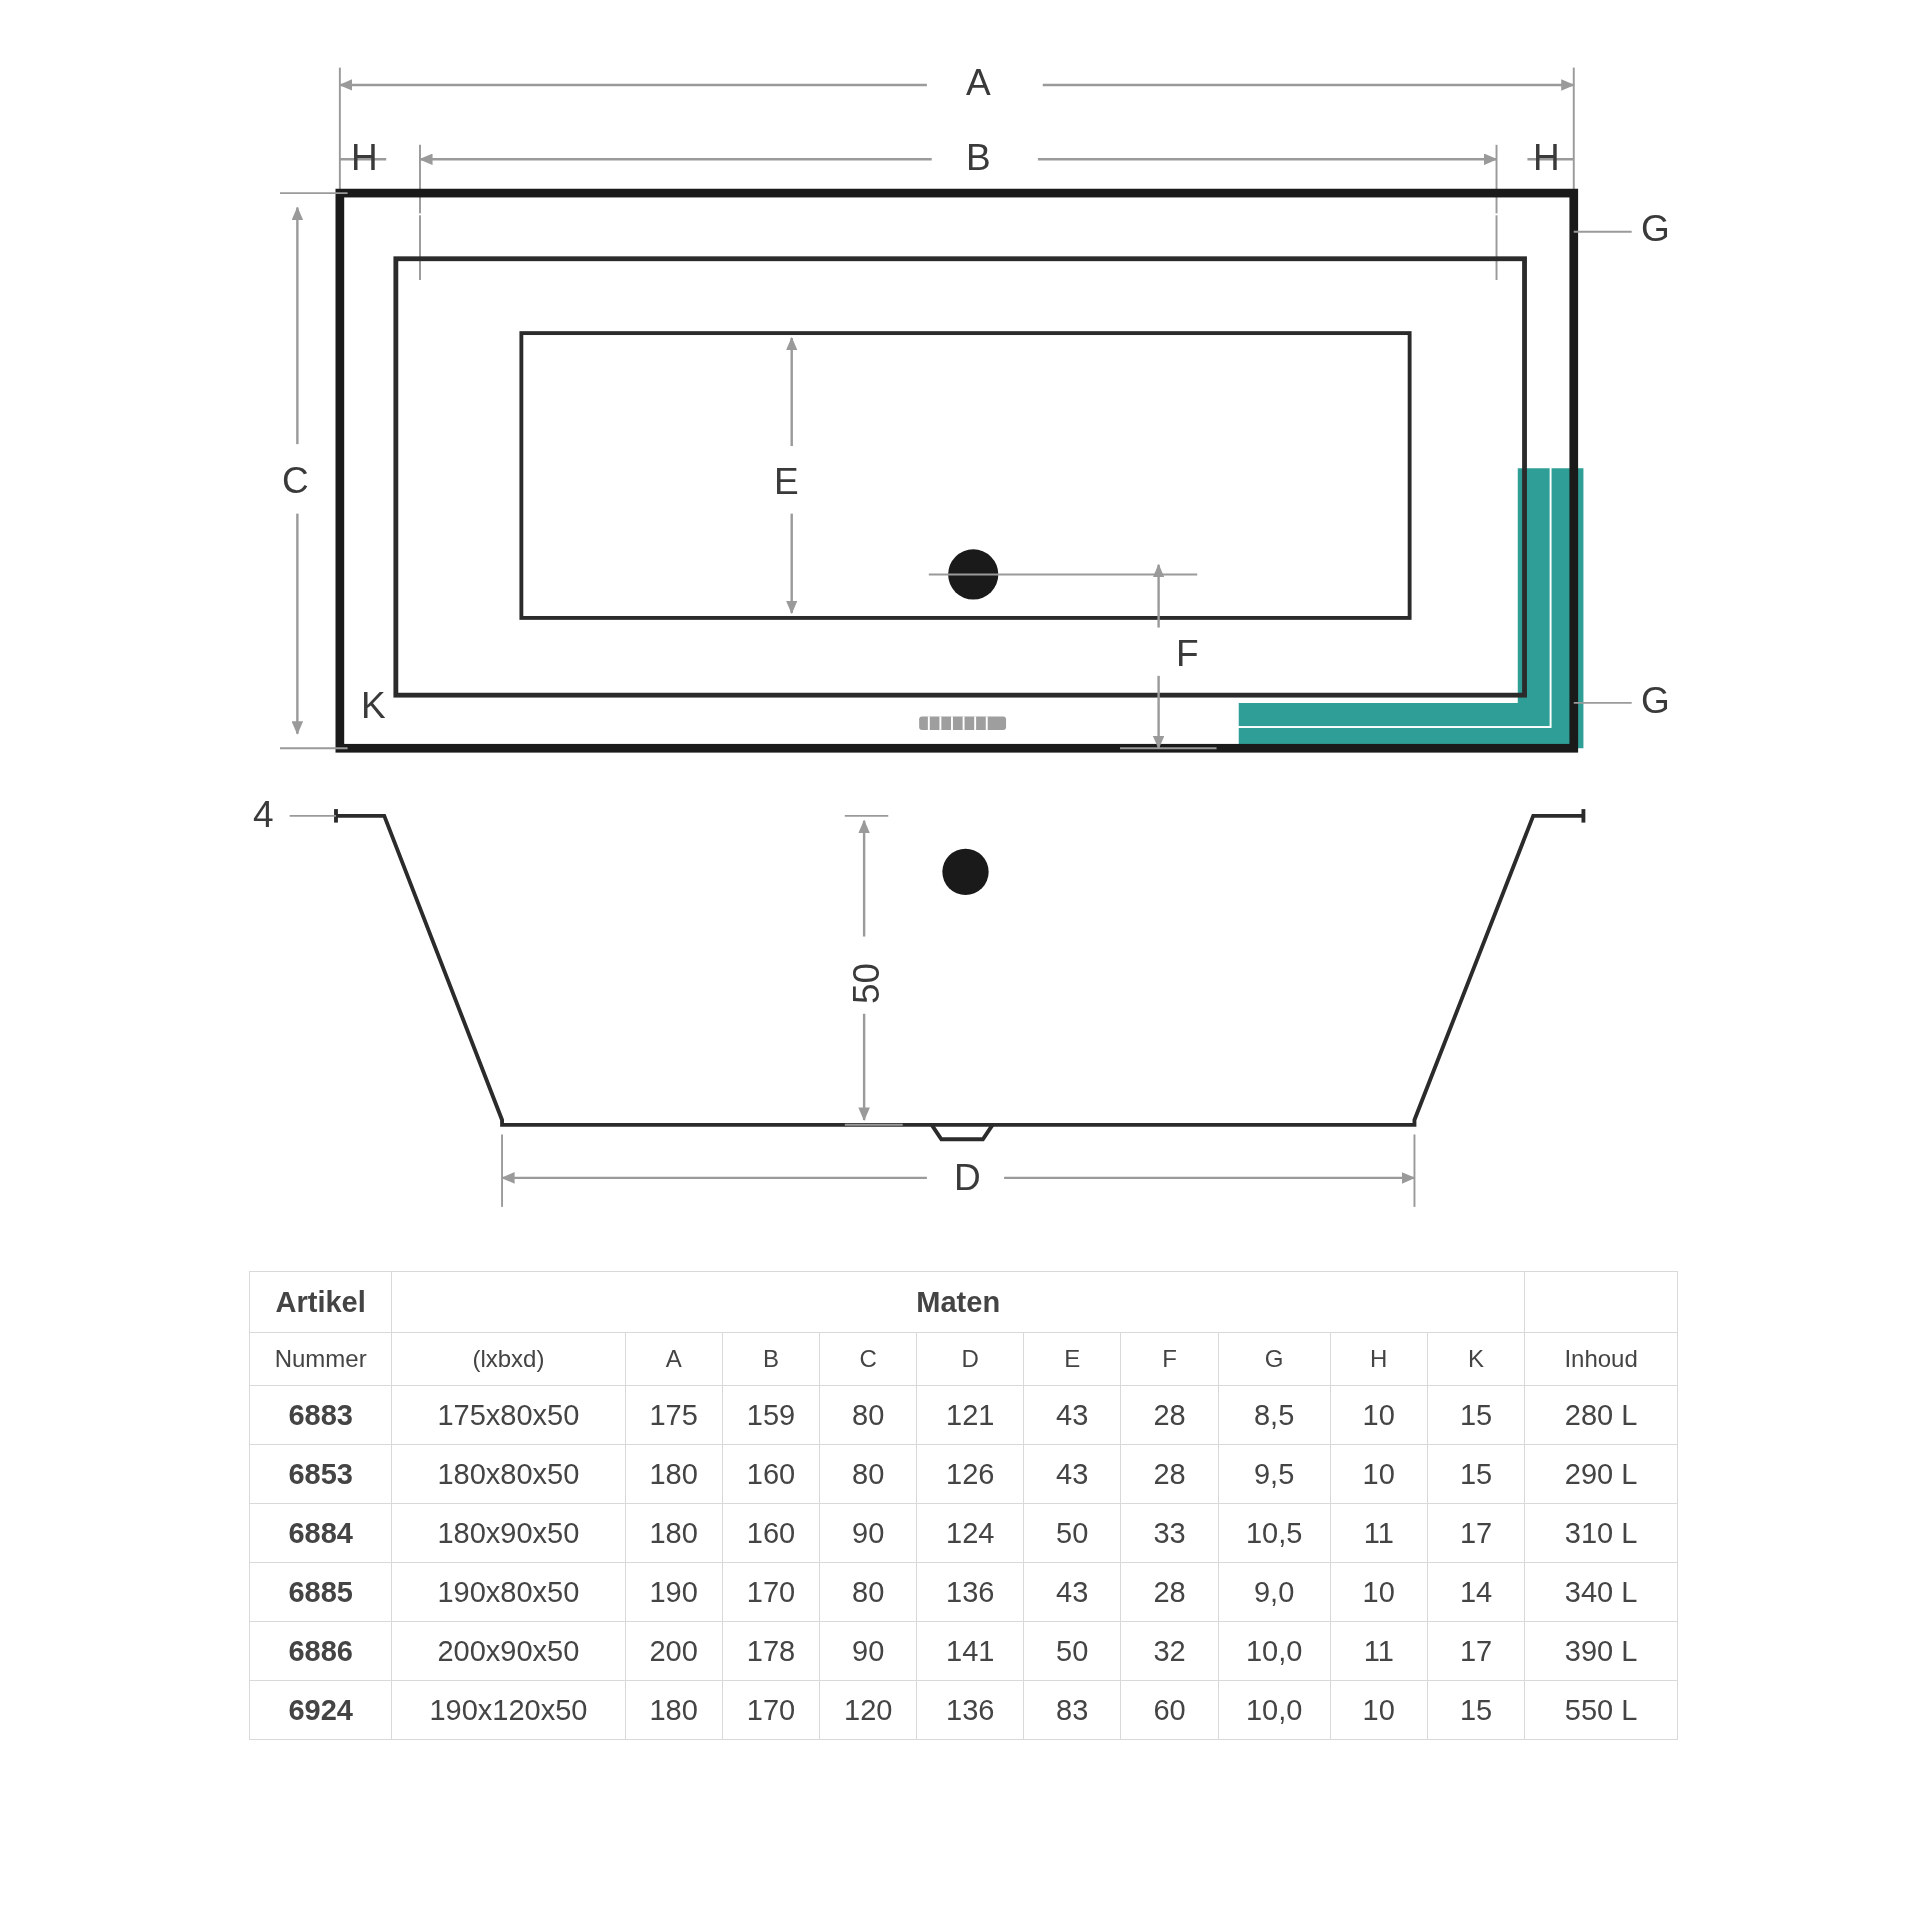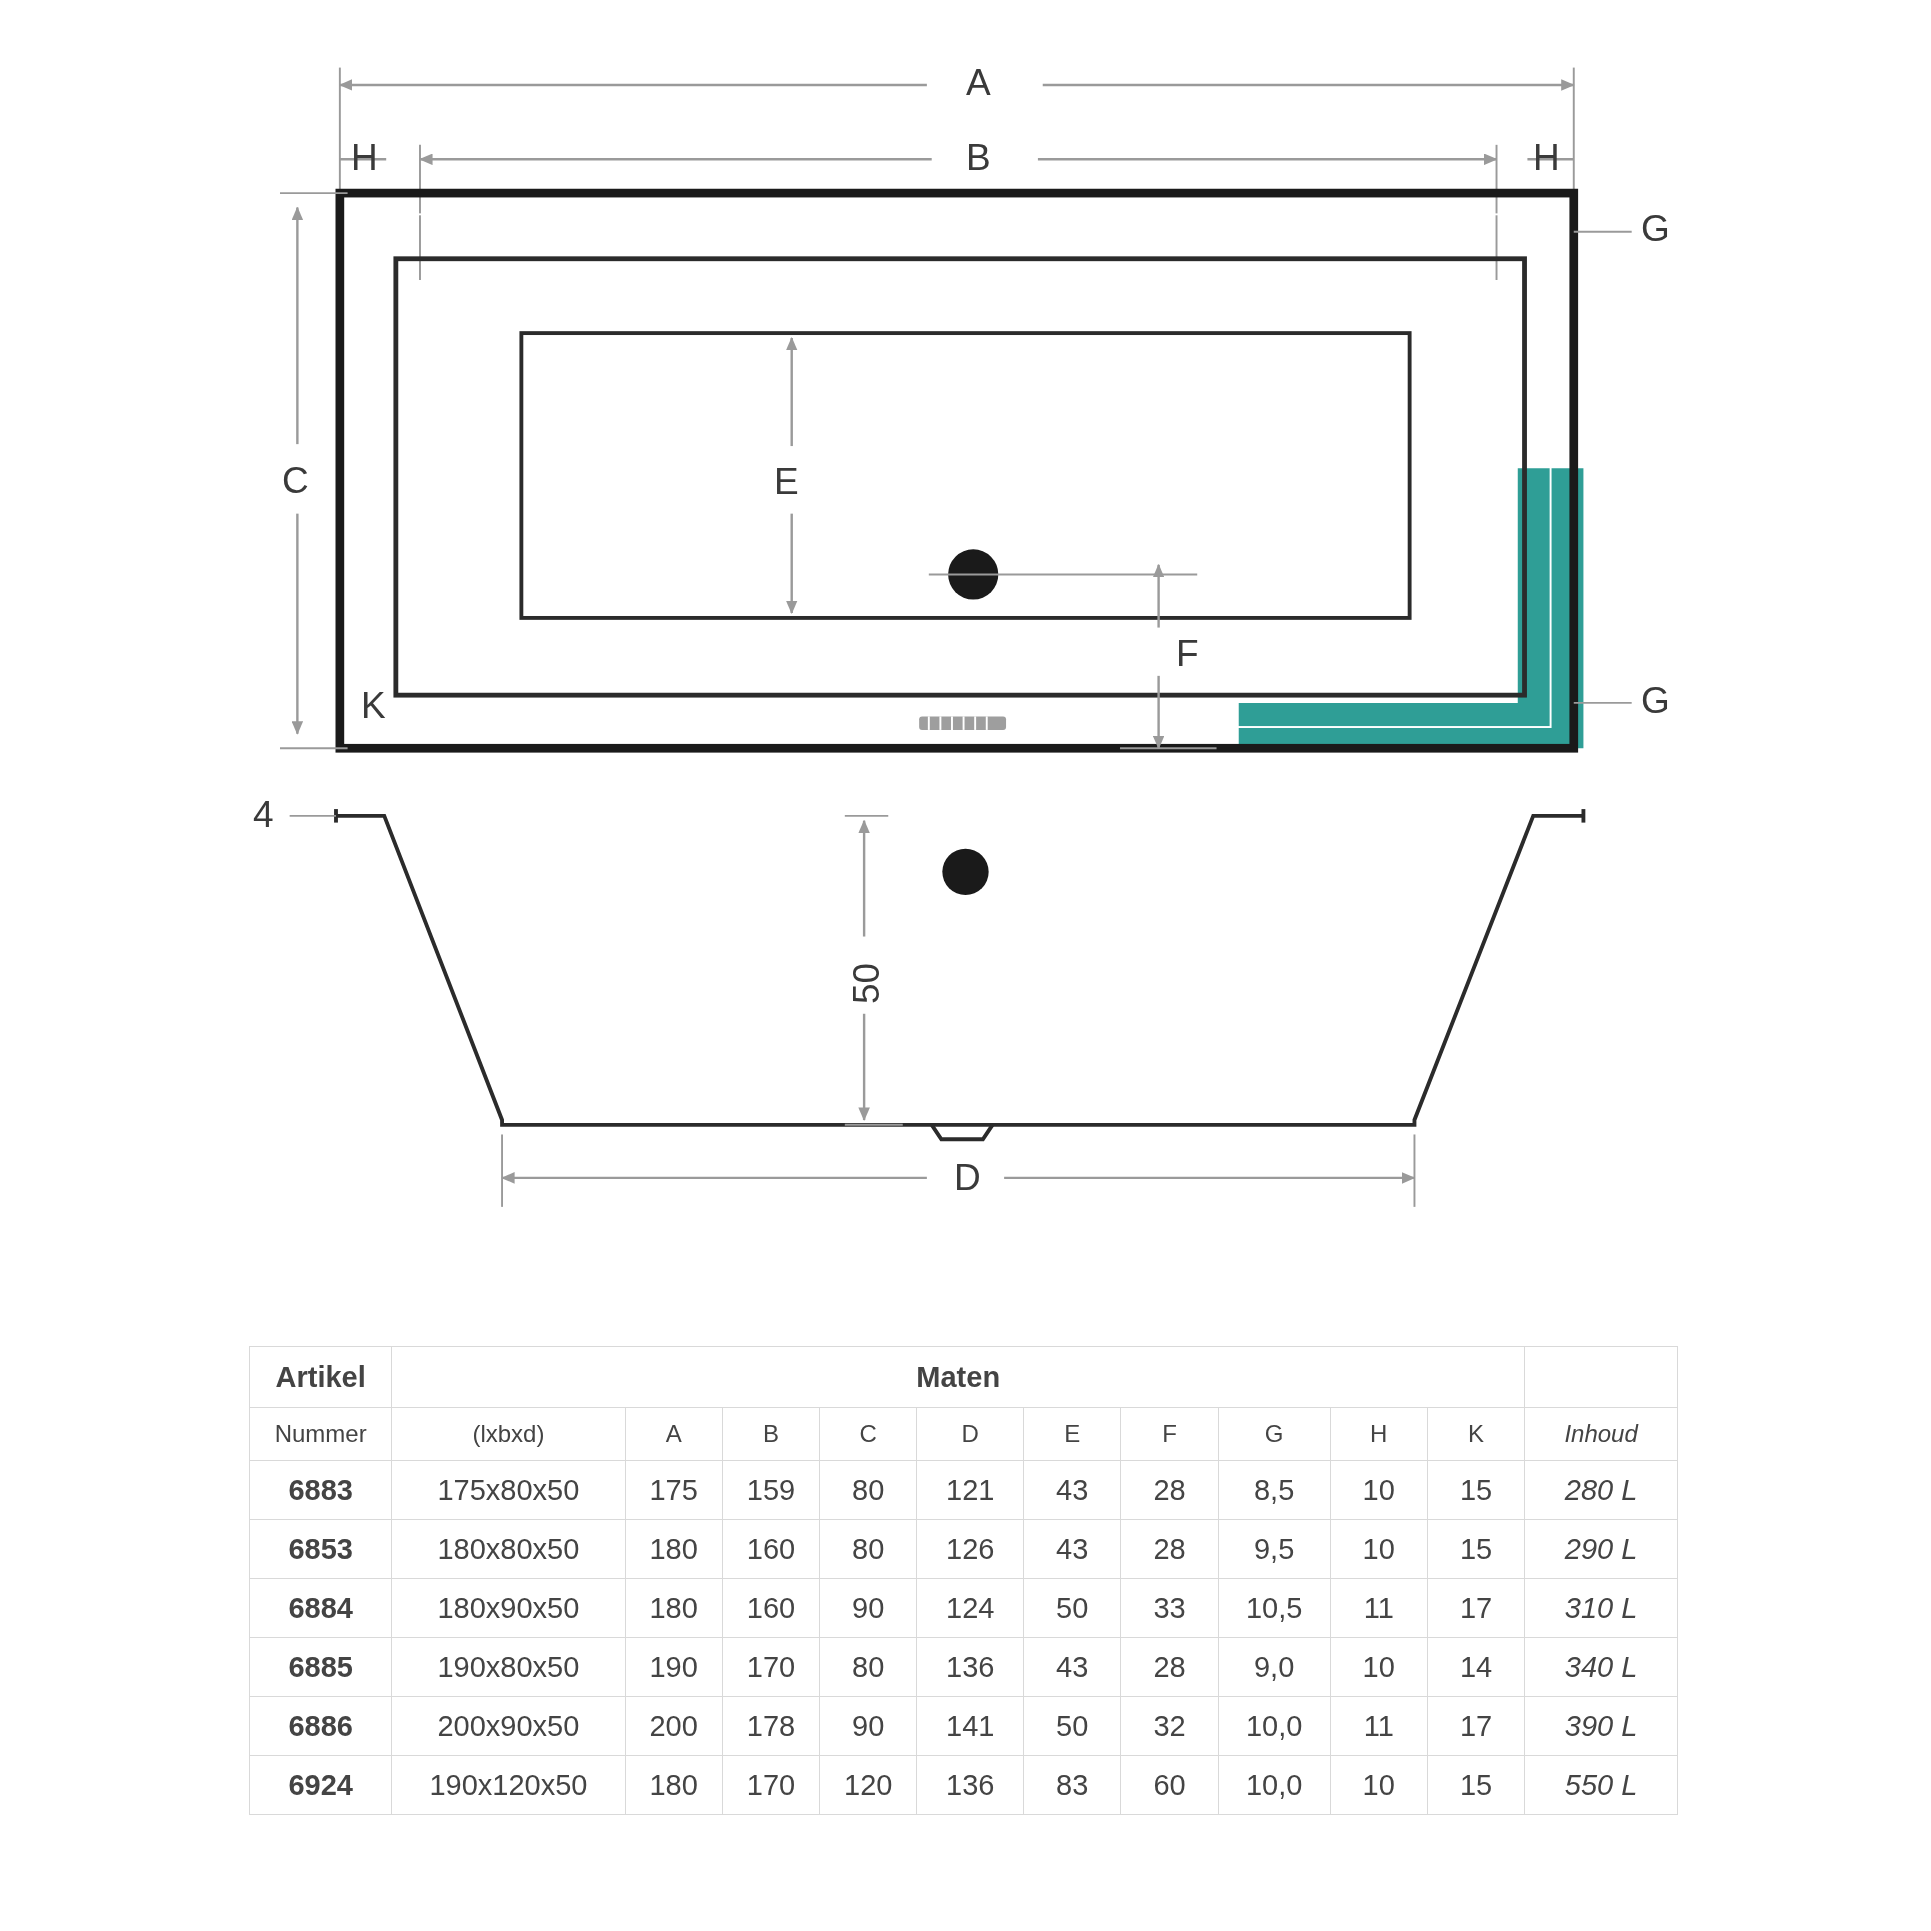--- a/index.html
+++ b/index.html
@@ -36,21 +36,21 @@
     font-size: 37px;
     color: #3a3a3a;
     line-height: 1;
     white-space: nowrap;
   }
 
   
   #spec-table {
     position: absolute;
     left: 249px;
-    top: 1346px;
+    top: 1271px;
     width: 1429px;
     border-collapse: collapse;
     font-family: "Liberation Sans", sans-serif;
   }
   #spec-table td, #spec-table th {
     border: 1px solid #d9d9d9;
     text-align: center;
     vertical-align: middle;
     padding: 0;
     color: #444444;
@@ -69,21 +69,21 @@
   .data-row td {
     height: 58px;
     font-size: 29px;
     color: #555555;
   }
   .data-row td.col-num {
     font-weight: bold;
     color: #2b2b2b;
   }
   td.no-left { border-left: none; }
-  td.no-right { border-right: none; font-style: italic; }
+  td.no-right { border-right: none; }
 </style>
 </head>
 <body>
 
 <div id="diagram-root">
 
   <svg class="draw" viewBox="0 0 2000 2000" xmlns="http://www.w3.org/2000/svg">
     <defs>
       <marker id="arrL" markerWidth="14" markerHeight="12" refX="1" refY="6" orient="auto" markerUnits="userSpaceOnUse">
         <path d="M14,0 L0,6 L14,12 z" fill="#9a9a9a"></path>

